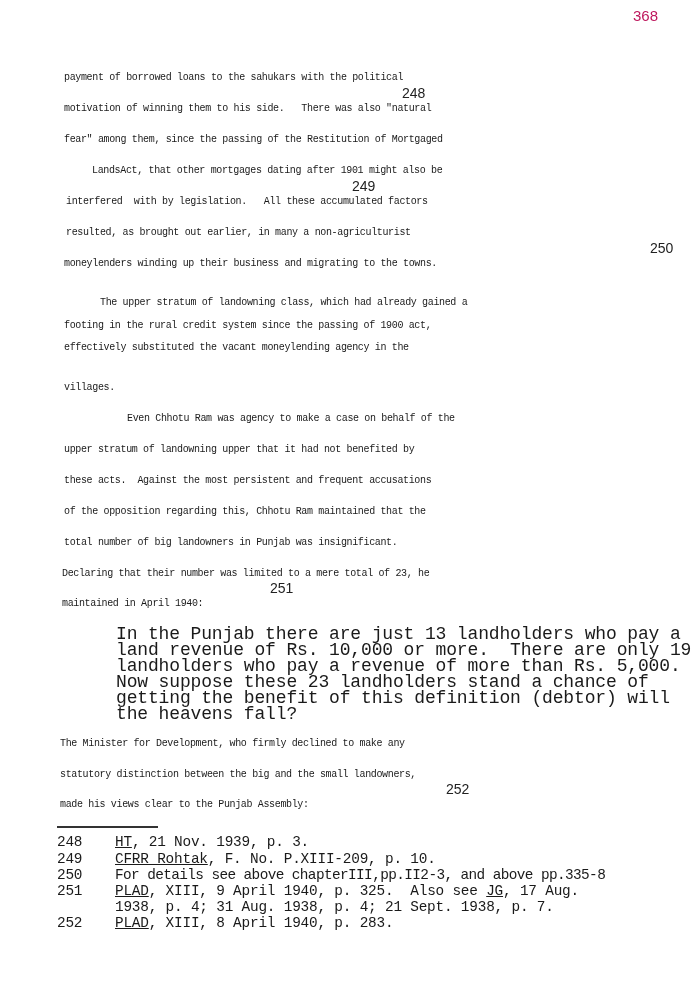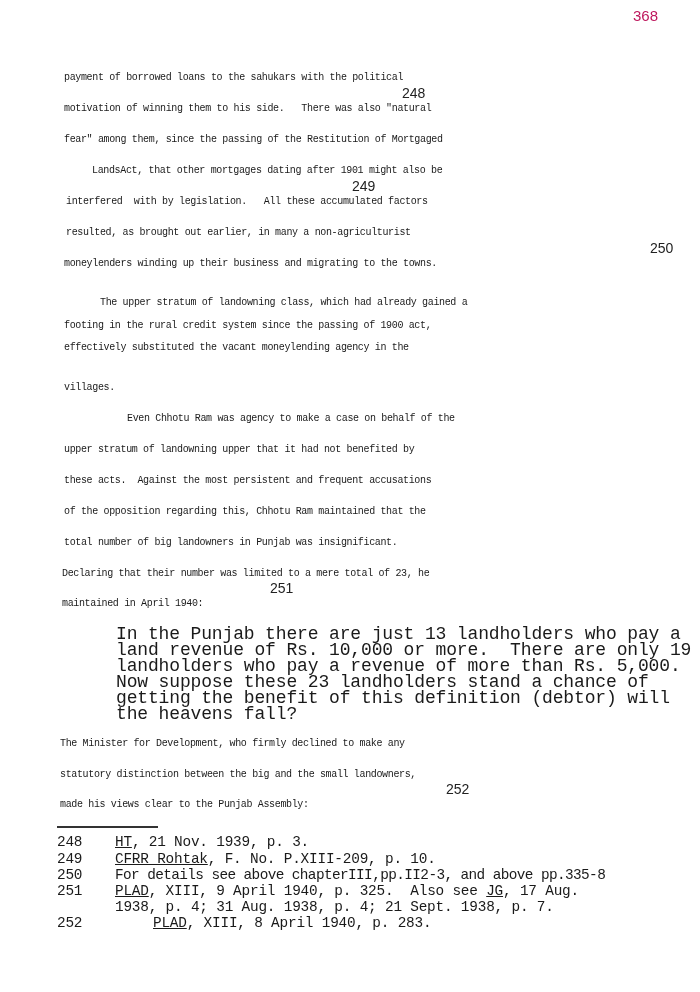--- a/index.html
+++ b/index.html
@@ -128,14 +128,14 @@
 </div>
 
 <div>
   <span class="fn fn-num" style="top:884px;">251</span>
   <span class="fn fn-text" style="top:884px;"><span class="u">PLAD</span><span>, XIII, 9 April 1940, p. 325.  Also see </span><span class="u">JG</span><span>, 17 Aug.</span></span>
   <span class="fn fn-text" style="top:900px;">1938, p. 4; 31 Aug. 1938, p. 4; 21 Sept. 1938, p. 7.</span>
 </div>
 
 <div>
   <span class="fn fn-num" style="top:916px;">252</span>
-  <span class="fn fn-text" style="top:916px;margin-left:38px;"><span class="u">PLAD</span><span>, XIII, 8 April 1940, p. 283.</span></span>
+  <span class="fn fn-text" style="top:916px;"><span class="u">PLAD</span><span>, XIII, 8 April 1940, p. 283.</span></span>
 </div>
 
 </body></html>

